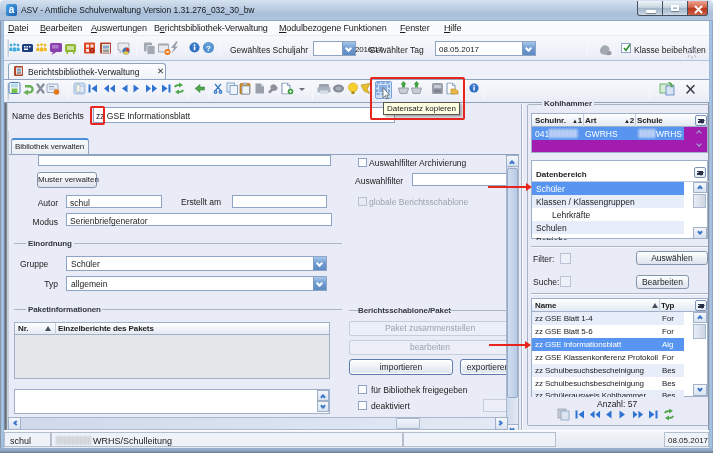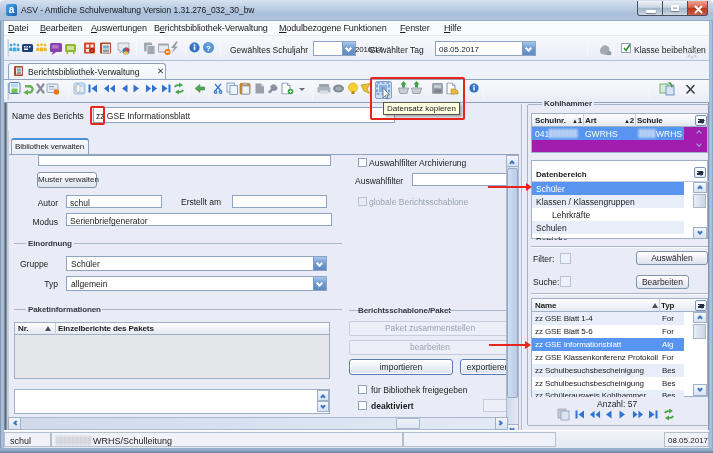--- a/index.html
+++ b/index.html
@@ -235,21 +235,21 @@
     <div class="gline" style="left:341px;top:179px;width:11px;"></div>
     <span class="legend" style="left:350px;top:175px;">Berichtsschablone/Paket</span>
     <div class="gline" style="left:440px;top:179px;width:67px;"></div>
     <div class="btn dis" style="left:341px;top:190px;width:162px;height:15px;line-height:13px;">Paket zusammenstellen</div>
     <div class="btn dis" style="left:341px;top:209px;width:162px;height:15px;line-height:13px;">bearbeiten</div>
     <div class="btn" style="left:341px;top:228px;width:104px;height:16px;line-height:14px;border-color:#5a7ab0;box-shadow:inset 0 0 0 1px #fff;">importieren</div>
     <div class="btn" style="left:452px;top:228px;width:56px;height:16px;line-height:14px;border-color:#5a7ab0;box-shadow:inset 0 0 0 1px #fff;overflow:hidden;">exportieren</div>
     <div class="cb" style="left:350px;top:254px;"></div>
     <span class="lbl" style="left:363px;top:254px;">für Bibliothek freigegeben</span>
     <div class="cb" style="left:350px;top:270px;"></div>
-    <span class="lbl" style="left:363px;top:270px;font-weight:bold;">deaktiviert</span>
+    <span class="lbl" style="left:363px;top:270px;">deaktiviert</span>
     <div style="position:absolute;left:475px;top:268px;width:33px;height:13px;background:#eceff7;border:1px solid #c6cedc;"></div>
 
     <div class="sbtrack" style="left:498px;top:24px;width:13px;height:281px;"></div>
     <div class="sbbtn" style="left:498px;top:24px;width:13px;height:12px;">
         <div style="position:absolute;left:3px;top:5px;width:4px;height:4px;border-left:2px solid #3c77c8;border-top:2px solid #3c77c8;transform:rotate(45deg);"></div>
       </div>
     <div style="position:absolute;left:499px;top:37px;width:11px;height:230px;background:linear-gradient(90deg,#cfddf0,#b9cce6);border:1px solid #97abc8;border-radius:2px;"></div>
     <div class="sbbtn" style="left:498px;top:293px;width:13px;height:12px;">
         <div style="position:absolute;left:3px;top:2px;width:4px;height:4px;border-left:2px solid #3c77c8;border-bottom:2px solid #3c77c8;transform:rotate(-45deg);"></div>
       </div>

